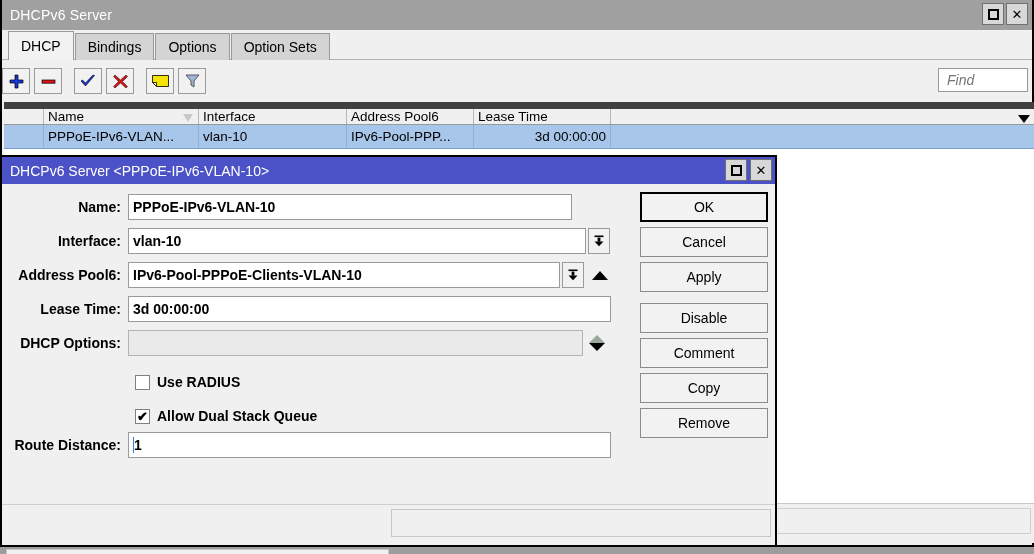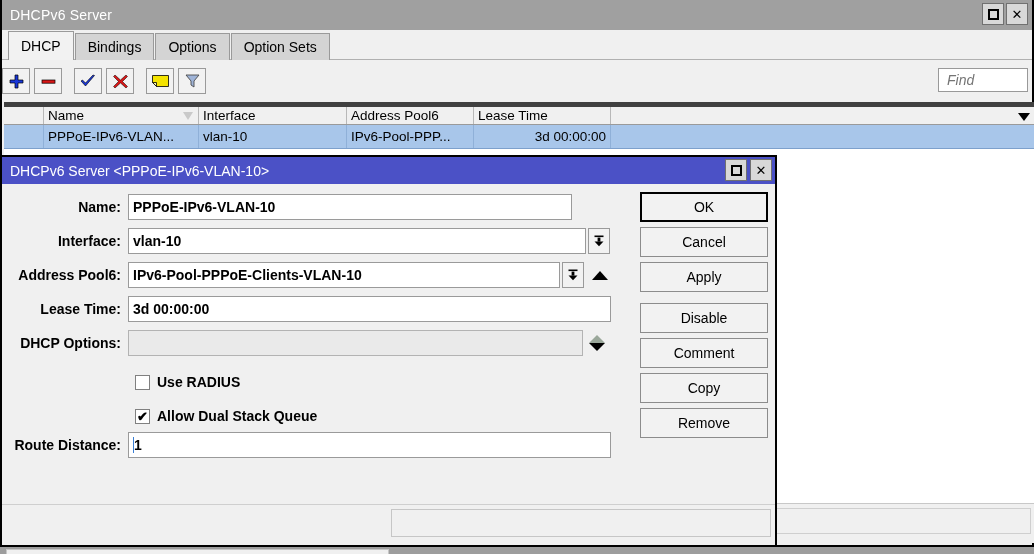--- a/index.html
+++ b/index.html
@@ -150,21 +150,21 @@
     left: 2px; top: 102px;
     width: 1030px;
     height: 403px;
     background: #ffffff;
     box-sizing: border-box;
   }
   .thead {
     display: flex;
     height: 23px;
     background: #f0f0f0;
-    border-top: 5px solid #404040;
+    border-top: 7px solid #404040;
     border-bottom: 1px solid #9a9a9a;
     box-sizing: border-box;
     font-size: 13.5px;
     position: relative;
   }
   .th {
     border-right: 1px solid #b8b8b8;
     box-sizing: border-box;
     display: flex;
     align-items: center;

